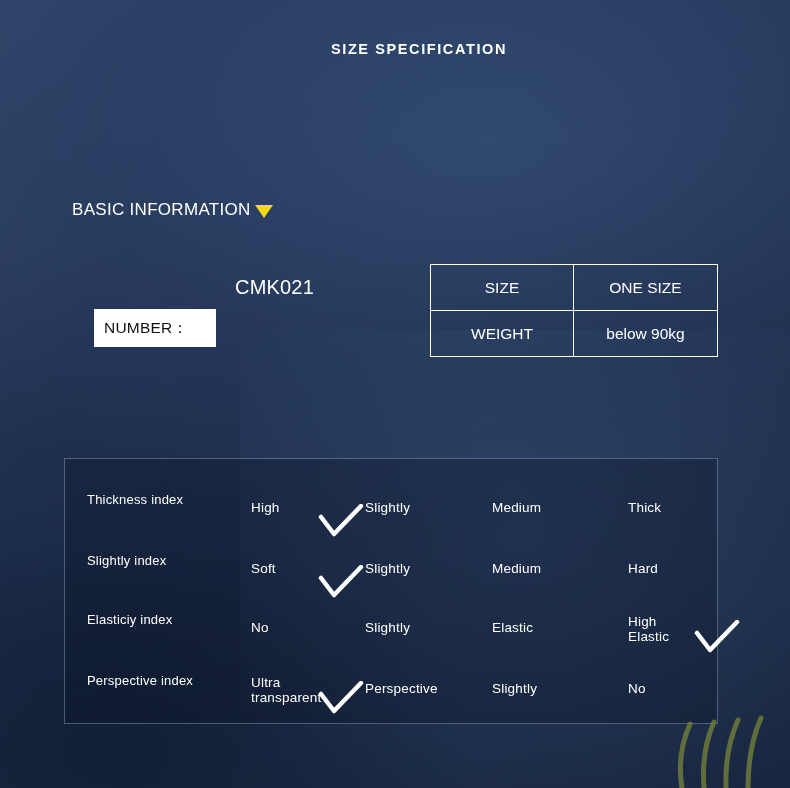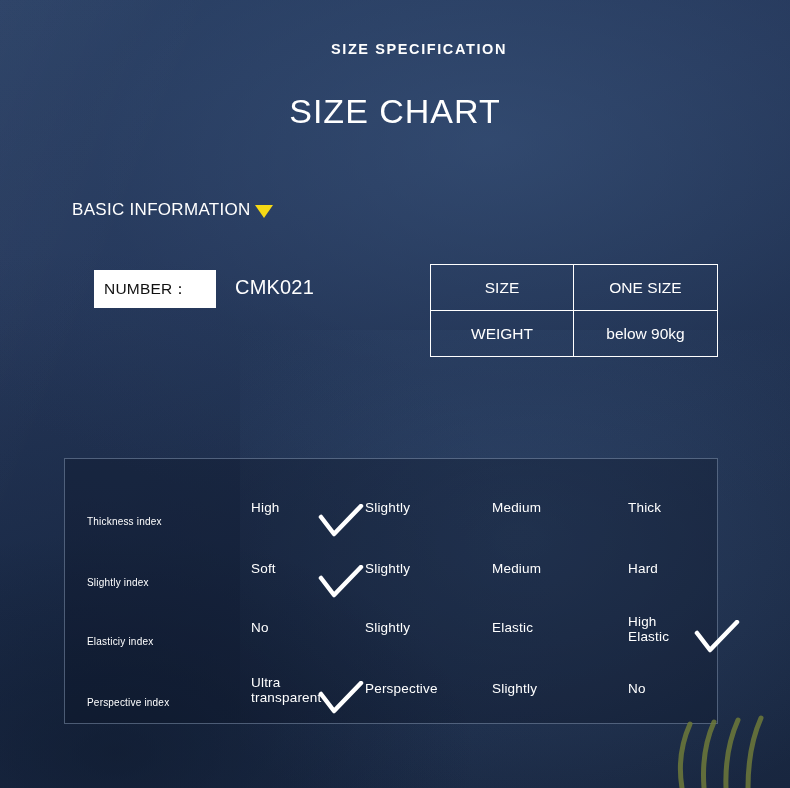--- a/index.html
+++ b/index.html
@@ -91,20 +91,21 @@
   .label-box {
     position: absolute;
     background: #ffffff;
     color: #111111;
     font-size: 15.5px;
     display: flex;
     align-items: center;
     padding: 17px 10px;
     box-sizing: border-box;
     letter-spacing: 0.2px;
+    margin-top: 39px;
   }
   #number-box { left: 94px; top: 270px; width: 122px; height: 38px; }
   #material-box { left: 94px; top: 348px; width: 122px; height: 37px; }
 
   .value-text {
     position: absolute;
     color: #ffffff;
     font-size: 18px;
     letter-spacing: 0.2px;
   }
@@ -142,23 +143,23 @@
   }
   .index-row {
     position: absolute;
     left: 0;
     width: 100%;
     height: 60px;
   }
   .row-label {
     position: absolute;
     left: 22px;
-    top: 30px;
-    color: #ffffff;
-    font-size: 10px;
+    top: 6px;
+    color: #ffffff;
+    font-size: 13px;
     letter-spacing: 0.2px;
     text-align: right;
   }
   .opt {
     position: absolute;
     color: #ffffff;
     font-size: 13.5px;
     text-align: left;
     letter-spacing: 0.2px;
     line-height: 15px;
@@ -188,21 +189,20 @@
 </head>
 <body>
 
 <div class="page">
 
   <div class="sheen a"></div>
   <div class="sheen b"></div>
   <div class="sheen c"></div>
 
   <div class="header-sub">SIZE SPECIFICATION</div>
-  <div class="header-title">SIZE CHART</div>
 
   <div class="basic-info">
     <span class="basic-info-label">BASIC INFORMATION</span>
     <span class="tri-down"></span>
   </div>
 
   <div class="label-box" id="number-box">NUMBER：</div>
   <div class="value-text" id="number-value">CMK021</div>
 
   <div class="value-text" id="material-value" style="white-space: pre-line;"></div>

